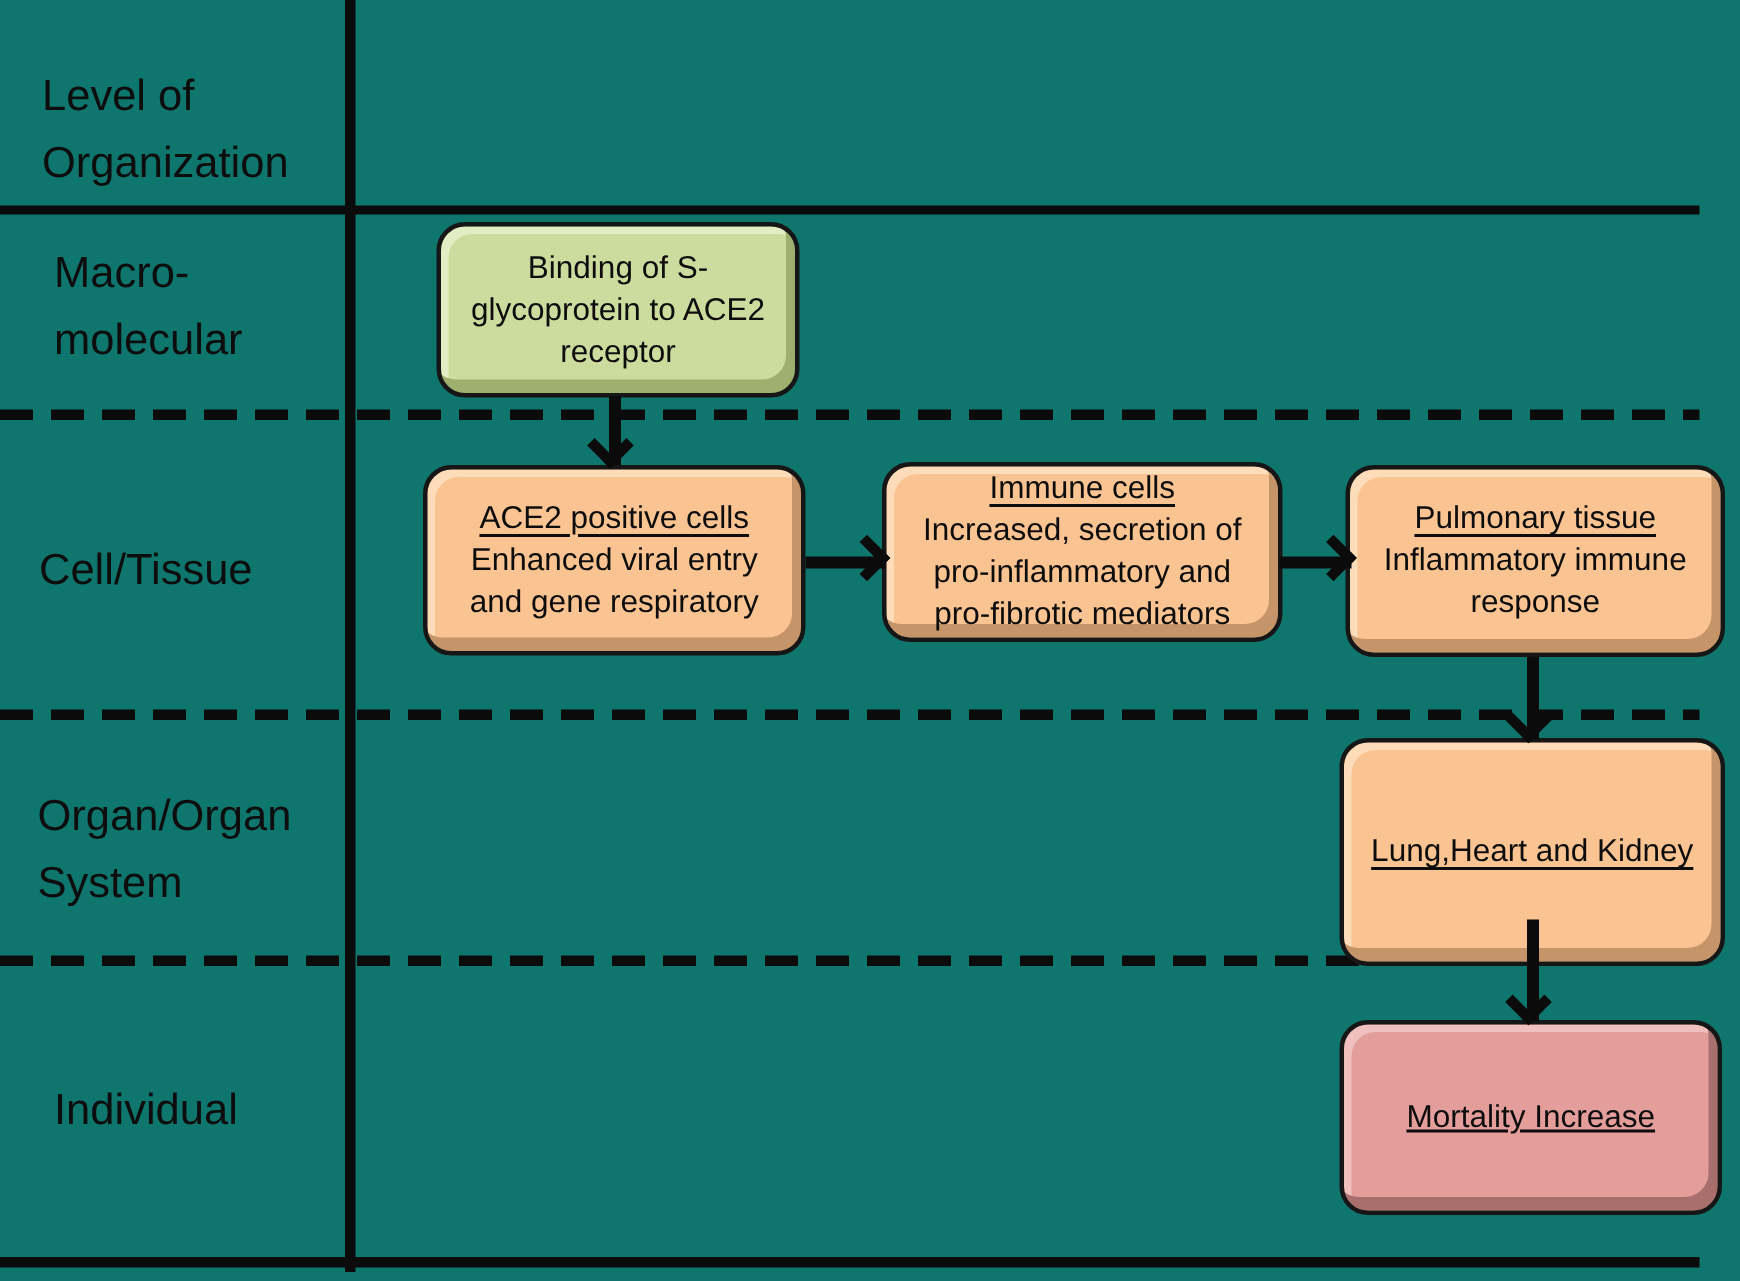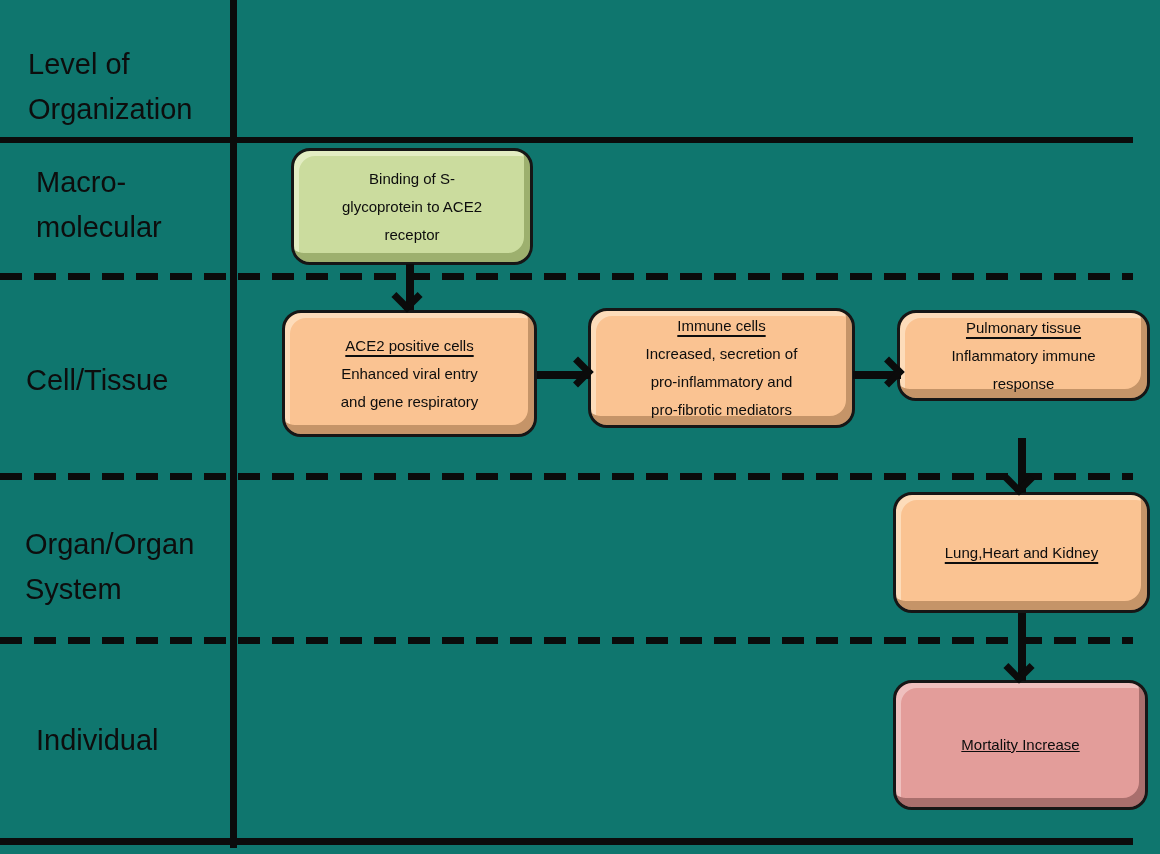--- a/index.html
+++ b/index.html
@@ -29,43 +29,43 @@
   .lbl-header { left:28px; top:42px;  }
   .lbl-macro  { left:36px; top:160px; }
   .lbl-cell   { left:26px; top:358px; }
   .lbl-organ  { left:25px; top:522px; }
   .lbl-indiv  { left:36px; top:718px; }
 
   
   .node {
     position:absolute; border:3px solid #161616; border-radius:19px;
     display:flex; flex-direction:column; align-items:center; justify-content:center;
-    text-align:center; font-size:15px; line-height:28px; color:#0d0d0d; padding:6px 8px;
+    text-align:center; font-size:21px; line-height:28px; color:#0d0d0d; padding:6px 8px;
   }
   .node .node-title { text-decoration:underline; text-decoration-thickness:2px; text-underline-offset:4px; white-space:pre-line; }
   .node .node-text  { white-space:pre-line; }
   .node.green {
     background:#cbdc9e;
     box-shadow: inset -6px -9px 0 #9db06e, inset 5px 5px 0 #e3edc3;
   }
   .node.orange {
     background:#fac392;
     box-shadow: inset -6px -9px 0 #c59468, inset 5px 5px 0 #fddcba;
   }
   .node.pink {
     background:#e39d9a;
     box-shadow: inset -6px -9px 0 #a96f6d, inset 5px 5px 0 #efc0be;
     text-decoration: underline;
   }
 
   .n-binding   { left:291px; top:148px; width:242px; height:117px; }
   .n-ace2      { left:282px; top:310px; width:255px; height:127px; }
   .n-immune    { left:588px; top:308px; width:267px; height:120px; }
-  .n-pulmonary { left:897px; top:310px; width:253px; height:91px; }
-  .n-lhk       { left:893px; top:492px; width:257px; height:121px; }
+  .n-pulmonary { left:897px; top:310px; width:253px; height:128px; }
+  .n-lhk       { left:893px; top:492px; width:257px; height:152px; }
   .n-mortality { left:893px; top:680px; width:255px; height:130px; }
 
   
   .arrow { position:absolute; }
   .arrow .shaft { position:absolute; background:#0b0b0b; }
   .arrow .chev  { position:absolute; width:22px; height:22px; border-top:7px solid #0b0b0b; border-right:7px solid #0b0b0b; }
 
   .arrow.down { width:34px; }
   .arrow.down .shaft { left:13px; top:0; width:8px; height:100%; }
   .arrow.down .chev  { left:3px; bottom:2px; transform:rotate(135deg); }

